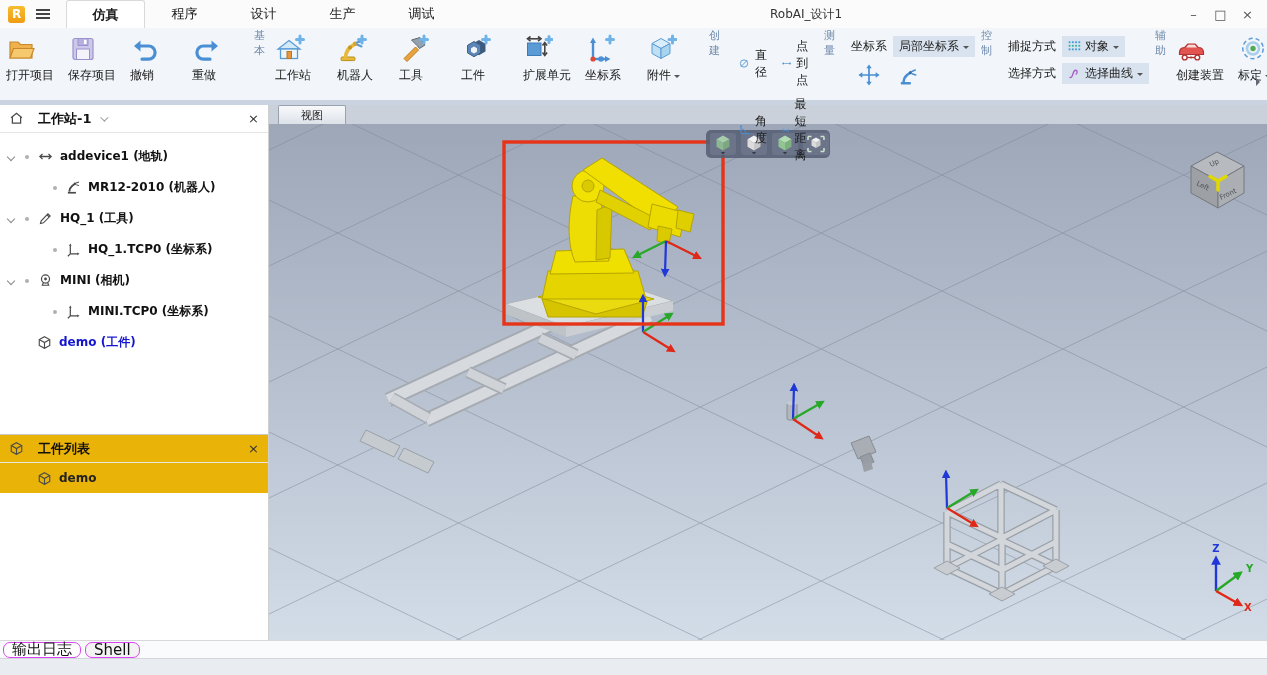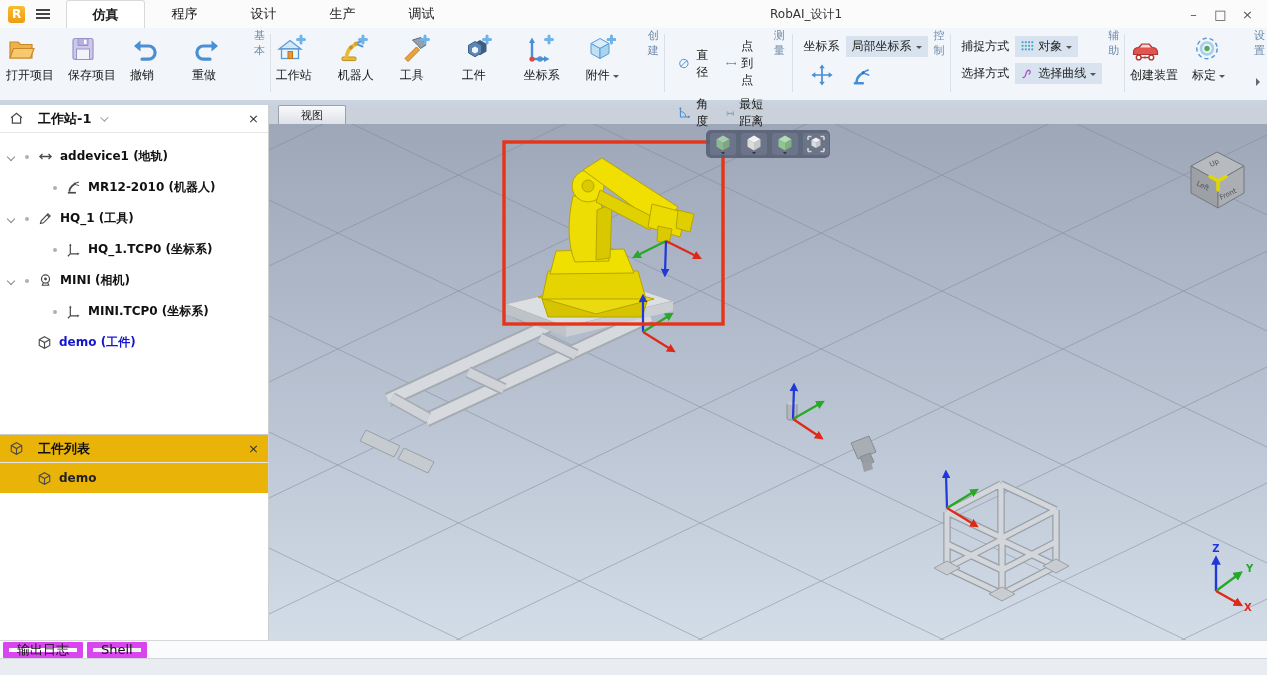--- a/index.html
+++ b/index.html
@@ -57,21 +57,21 @@
   .panel2{position:absolute;top:329px;left:0;right:0;border-top:1px solid #c9c9c9;background:#eab308}
   .p2item{height:30px;display:flex;align-items:center;padding-left:37px;font-weight:bold;font-size:12px;cursor:pointer}
 
   .viewport{flex:1;display:flex;flex-direction:column;min-width:0}
   .vpstrip{height:19px;background:#cbd1da;display:flex;align-items:flex-end}
   .vptab{margin-left:9px;width:68px;height:19px;background:linear-gradient(#f8f9fb,#dde2e9);border:1px solid #98a1ad;border-bottom:none;font-size:11px;color:#222;display:flex;align-items:center;justify-content:center;border-radius:2px 2px 0 0;cursor:pointer}
   .scene{display:block;width:100%;height:516px}
 
   
   .bottombar{height:18px;background:#fafbfc;border-top:1px solid #d8d8d8;display:flex;align-items:center;padding-left:3px;gap:4px}
-  .btab{border:6px solid #d946ef;border-radius:1px;background:#fff;height:16px;padding:0 8px;font-size:13px;display:flex;align-items:center;cursor:pointer;color:#111}
+  .btab{border:1px solid #d946ef;border-radius:7px;background:#fff;height:16px;padding:0 8px;font-size:15px;display:flex;align-items:center;cursor:pointer;color:#111}
   .btab.alt{background:#f3f3f3}
   .statusbar{height:17px;background:#e9edf1;border-top:1px solid #d3d7db}
 </style>
 </head>
 <body>
 
 <header class="titlebar">
   <div class="logo">R</div>
   <div class="hamburger">
       <span></span>
@@ -181,20 +181,33 @@
       </div>
       <div class="bigbtn">
         <svg class="bicon" viewBox="0 0 30 30">
             <path d="M18 6l6.5 3.8v7.6L18 21.2l-6.5-3.8V9.8z" fill="#3f5c7e"></path>
             <path d="M13 7.5l6.5 3.8v7.6L13 22.7l-6.5-3.8v-7.6z" fill="#5b86b6" stroke="#3d6086"></path>
             <path d="M13 12.6l3 1.7v3.5l-3 1.7-3-1.7v-3.5z" fill="#eef4fa"></path>
             <path d="M25 2v7M21.5 5.5h7" stroke="#6fb3e8" stroke-width="3" stroke-linecap="round"></path>
           </svg>
         <span class="blbl">
             <span>工件</span>
+          </span>
+      </div>
+      <div class="bigbtn">
+        <svg class="bicon" viewBox="0 0 30 30">
+            <rect x="4.5" y="9" width="13.5" height="12.5" fill="#5b9bd5" stroke="#3c7ab8"></rect>
+            <path d="M5 4.8h12.5" stroke="#444" stroke-width="1.6"></path>
+            <path d="M7.5 2.5L4.5 4.8l3 2.3M15 2.5l3 2.3-3 2.3" fill="none" stroke="#444" stroke-width="1.6"></path>
+            <path d="M21.8 9.5v11.5" stroke="#444" stroke-width="1.6"></path>
+            <path d="M19.5 11.5l2.3-3 2.3 3M19.5 18.5l2.3 3 2.3-3" fill="none" stroke="#444" stroke-width="1.6"></path>
+            <path d="M26 2.5v6M23 5.5h6" stroke="#6fb3e8" stroke-width="3" stroke-linecap="round"></path>
+          </svg>
+        <span class="blbl">
+            <span>扩展单元</span>
           </span>
       </div>
       <div class="bigbtn">
         <svg class="bicon" viewBox="0 0 30 30">
             <path d="M8 25V8" stroke="#4a8fd4" stroke-width="2.4"></path>
             <path d="M8 3.5L5 9h6z" fill="#4a8fd4"></path>
             <path d="M8 25h12" stroke="#4a8fd4" stroke-width="2.4"></path>
             <path d="M25.5 25l-5.5-3v6z" fill="#4a8fd4"></path>
             <circle cx="8" cy="25" r="2.6" fill="#e04838"></circle>
             <circle cx="16" cy="25" r="2" fill="none" stroke="#4a8fd4" stroke-width="1.5"></circle>

